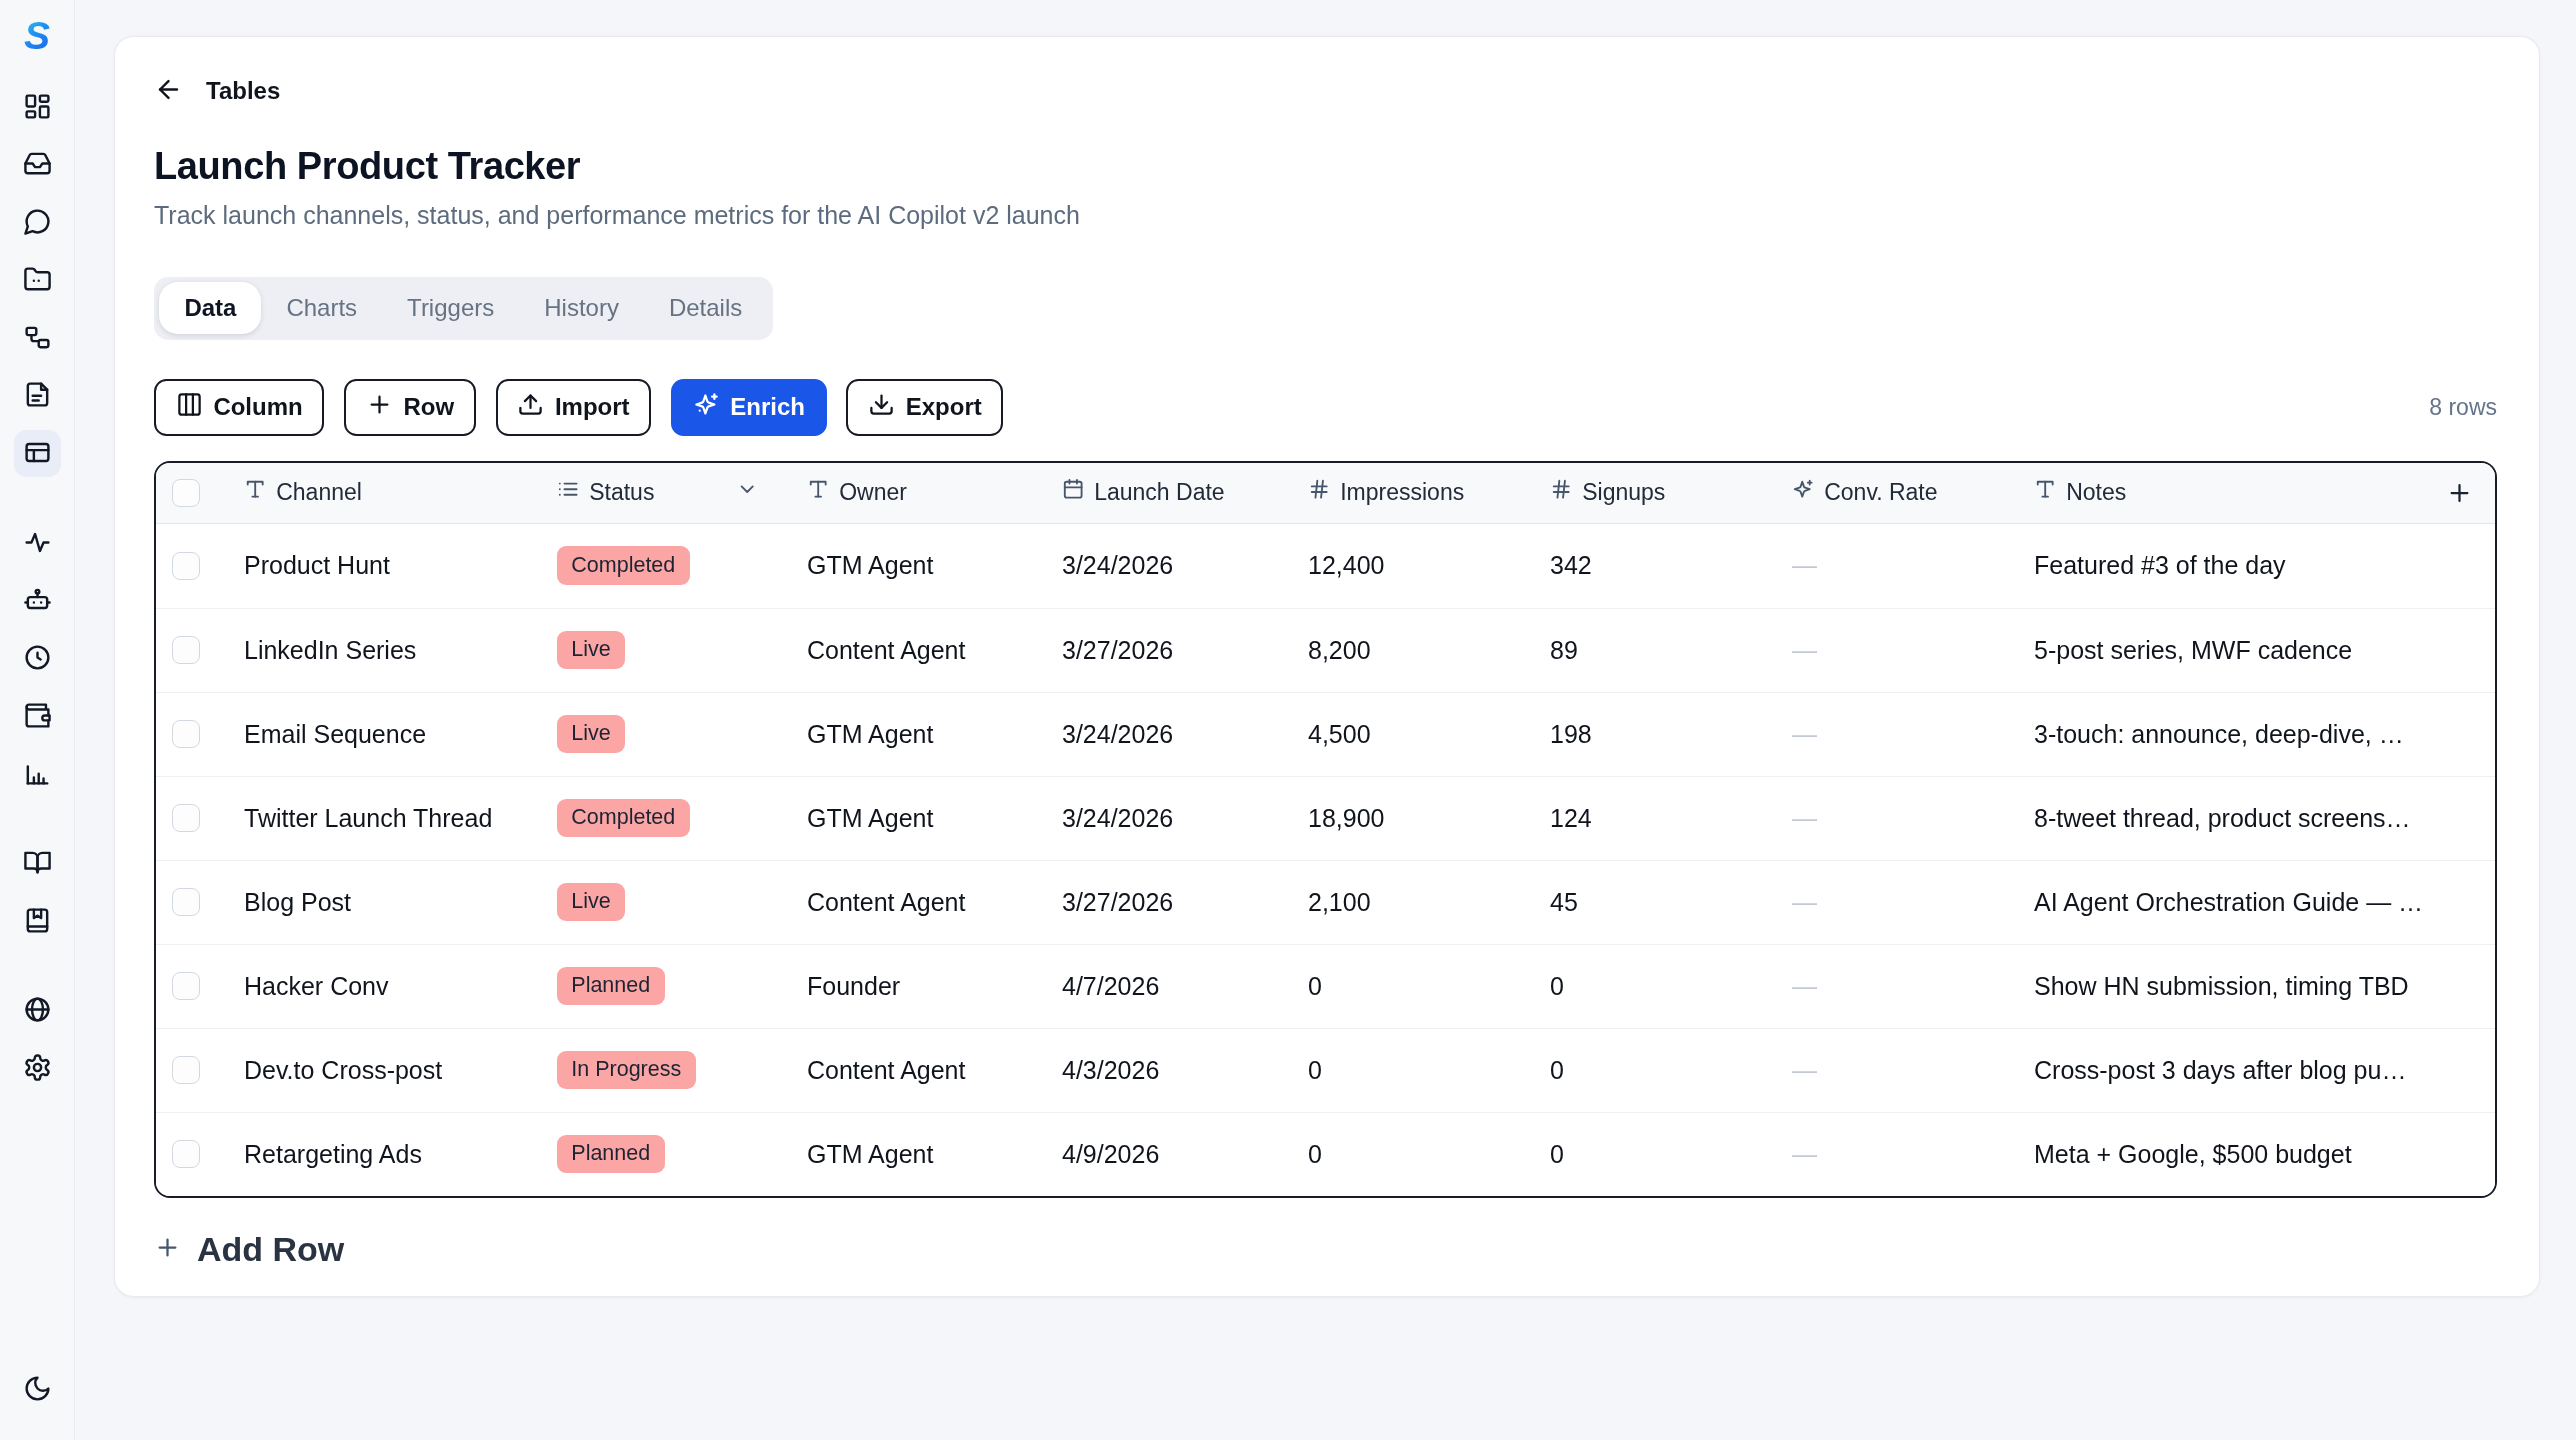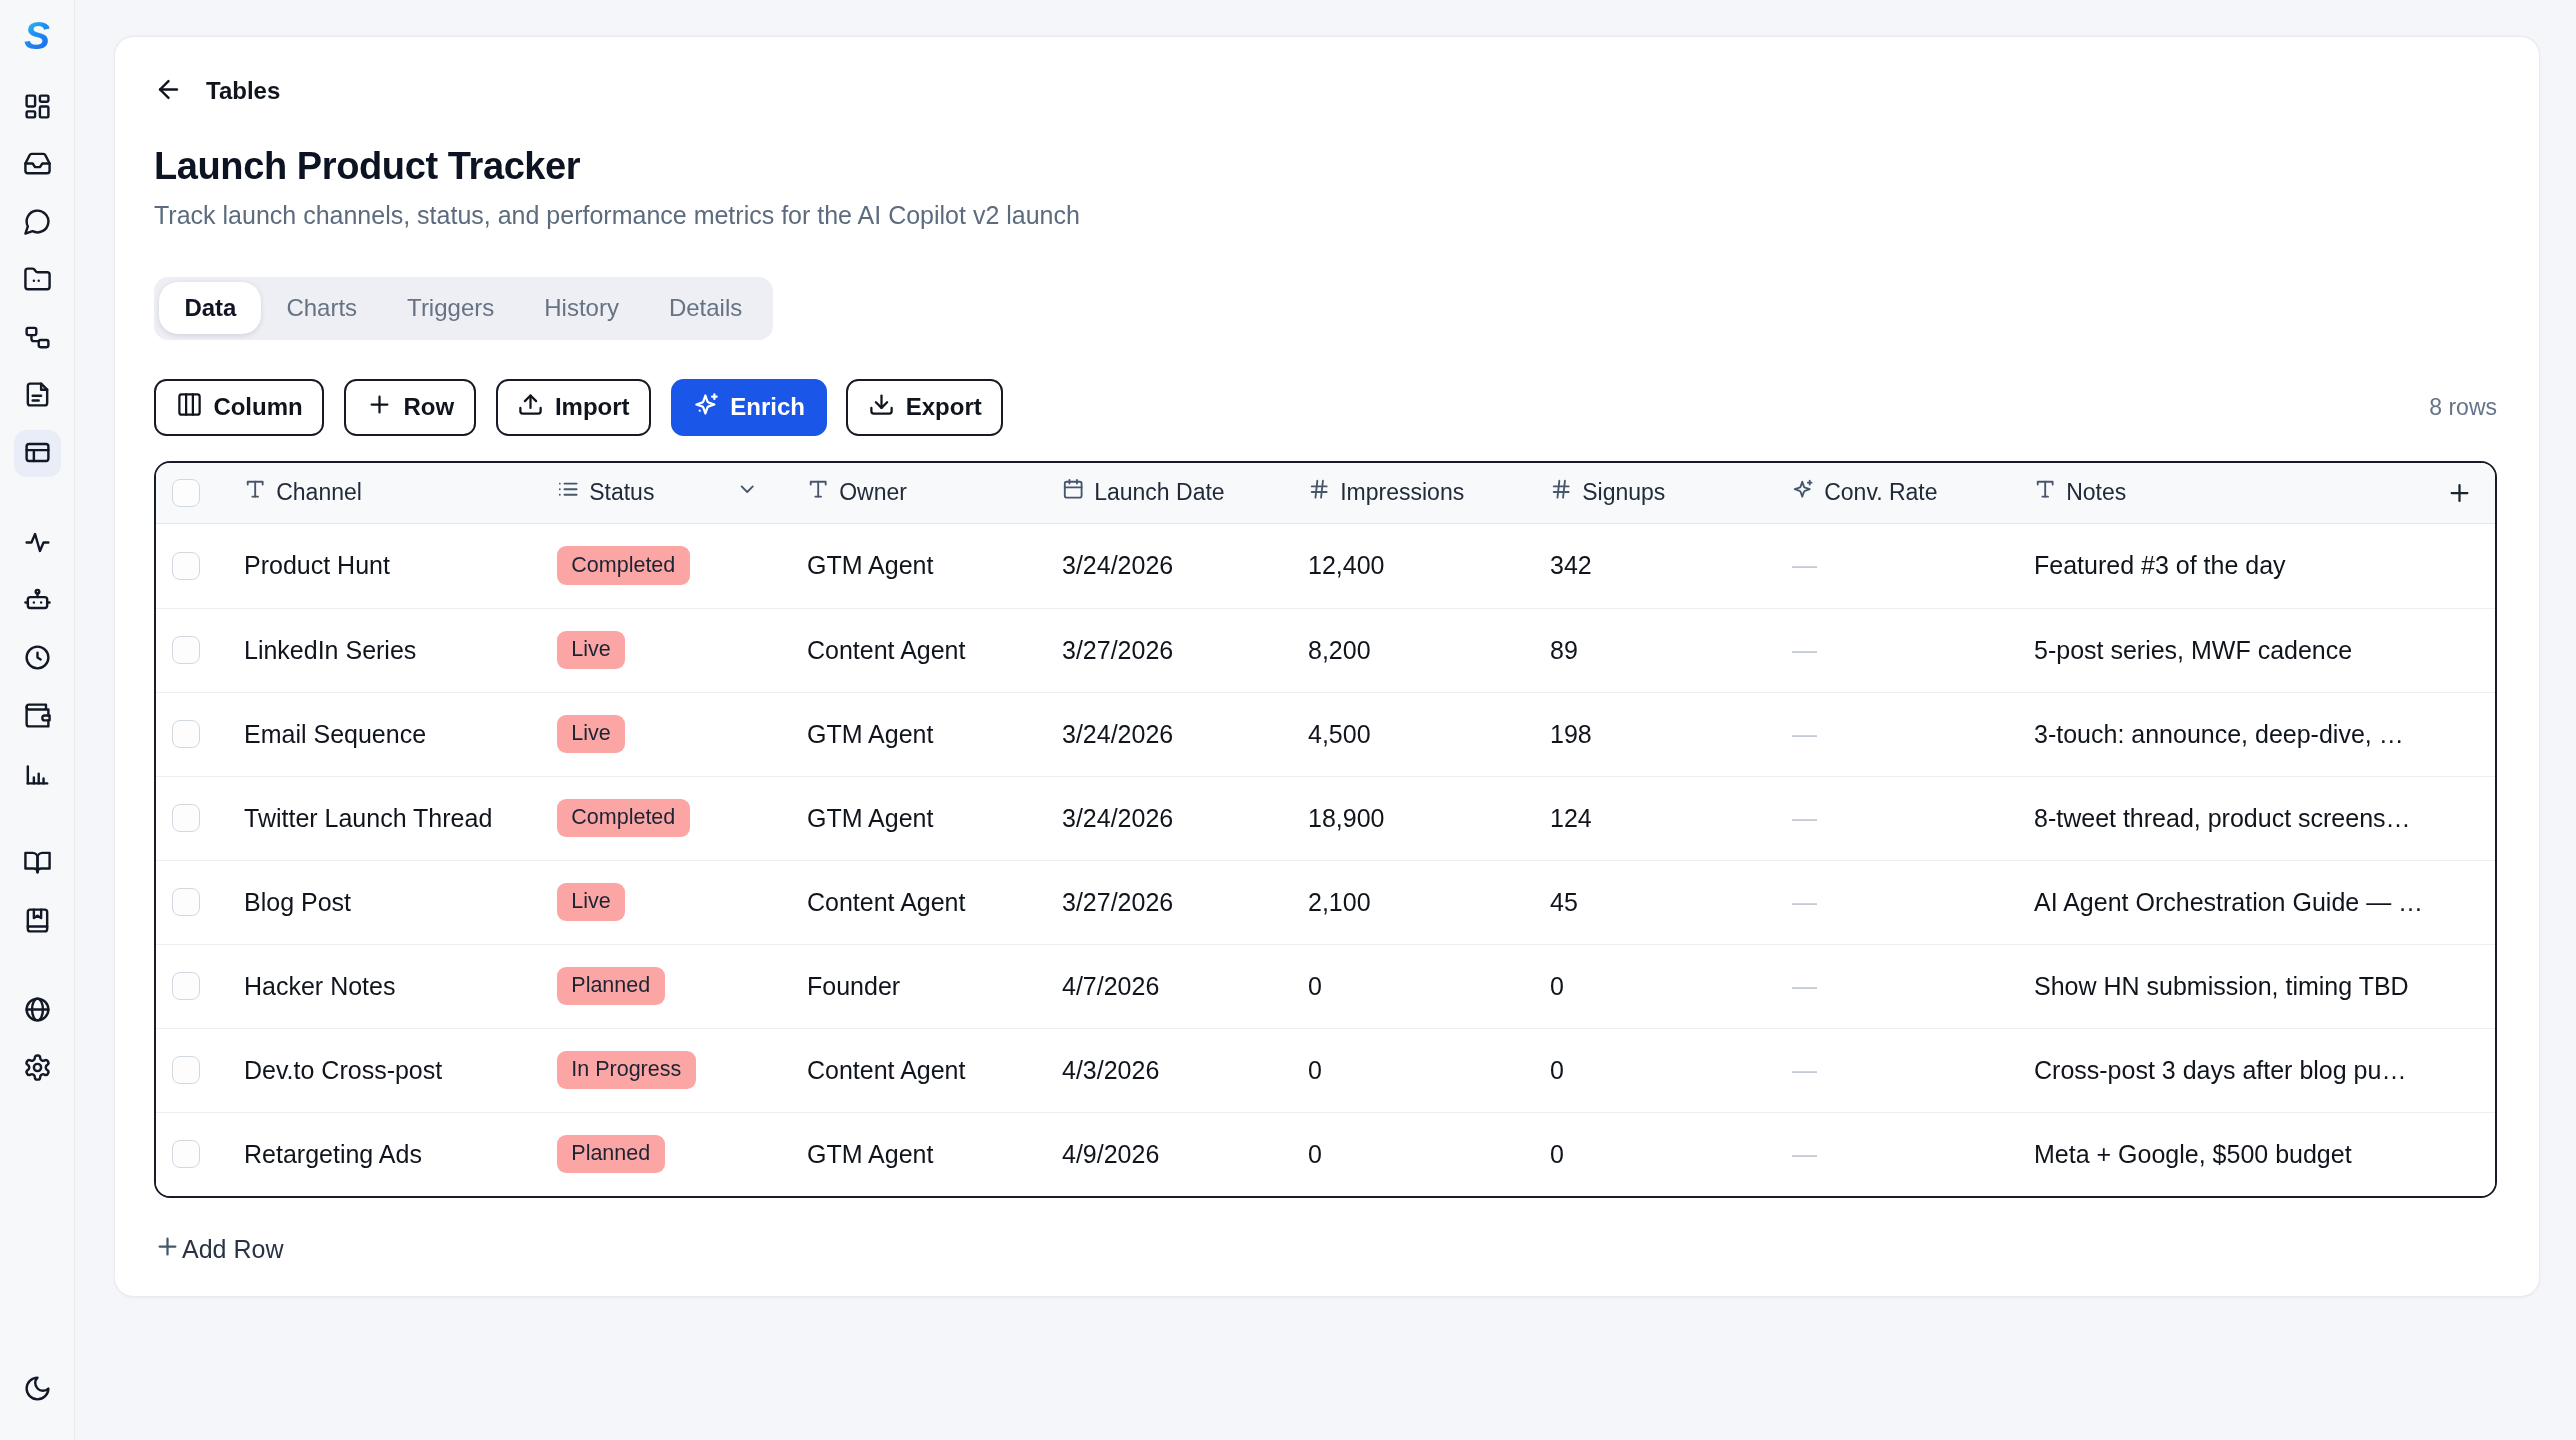--- a/index.html
+++ b/index.html
@@ -66,22 +66,22 @@
   .row:first-of-type { border-top:none; }
   .td { padding-left:36px; font-size:25px; color:#10151d; overflow:hidden; white-space:nowrap;
     text-overflow:ellipsis; }
   .td.dash { color:#c3cad4; }
   .cell-check { display:flex; justify-content:flex-start; padding-left:16px; }
   .checkbox { appearance:none; -webkit-appearance:none; width:28px; height:28px;
     border:1.8px solid #d2d8e0; border-radius:8px; background:#fdfdfe; cursor:pointer; }
   .badge { display:inline-block; padding:7.2px 14.3px; border-radius:9px; background:#fca5a5;
     color:#1c2433; font-size:21.5px; font-weight:500; line-height:1.1; }
 
-  .add-row { display:flex; align-items:center; gap:1px; margin-top:27px; height:50px;
-    font-size:25px; font-weight:400; color:#2a3342; cursor:pointer; width:fit-content; }
+  .add-row { display:flex; align-items:center; gap:16px; margin-top:27px; height:50px;
+    font-size:34px; font-weight:700; color:#2a3342; cursor:pointer; width:fit-content; }
   .add-row svg { width:27px; height:27px; color:#47566b; }
 </style>
 </head>
 <body>
 
 <nav class="sidebar">
   <div class="logo">S</div>
 
   <div class="nav-item">
       <span><svg viewBox="0 0 24 24" fill="none" stroke="currentColor" stroke-width="2" stroke-linecap="round" stroke-linejoin="round">
@@ -400,21 +400,21 @@
           <div class="td">2,100</div>
           <div class="td">45</div>
           <div class="td dash">—</div>
           <div class="td">AI Agent Orchestration Guide — …</div>
         </div>
 
         <div class="tr row">
           <div class="td cell-check">
             <input type="checkbox" class="checkbox" style="">
           </div>
-          <div class="td">Hacker Notes</div>
+          <div class="td">Hacker Conv</div>
           <div class="td"><span class="badge">Planned</span></div>
           <div class="td">Founder</div>
           <div class="td">4/7/2026</div>
           <div class="td">0</div>
           <div class="td">0</div>
           <div class="td dash">—</div>
           <div class="td">Show HN submission, timing TBD</div>
         </div>
 
         <div class="tr row">

